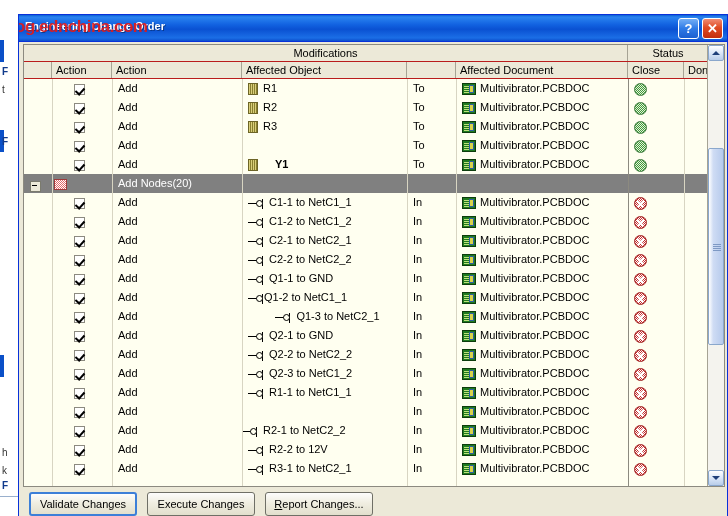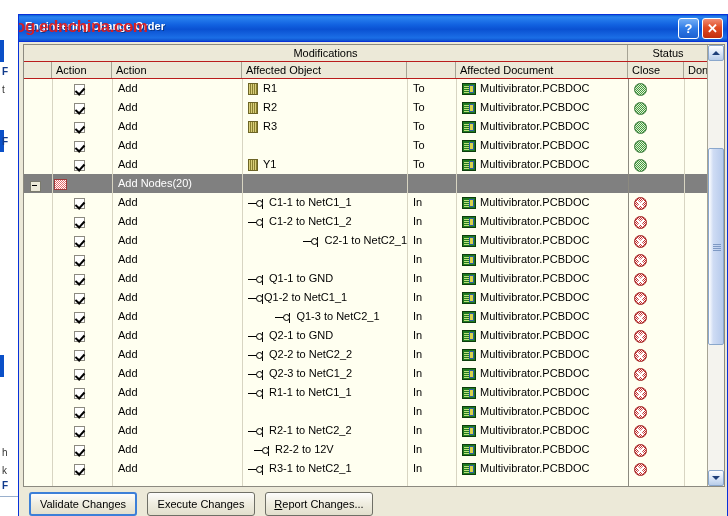--- a/index.html
+++ b/index.html
@@ -522,21 +522,21 @@
             <div class="cell" style="left: 28px; width: 60px; text-align: center;"><span class="chk" style="margin-left: -6px;"></span></div>
             <div class="cell" style="left: 88px; width: 130px; padding-left: 6px;">Add</div>
             <div class="cell" style="left: 383px; width: 49px; padding-left: 6px;">To</div>
             <div class="cell" style="left: 432px; width: 172px; padding-left: 6px;"><span class="icon ico-pcb"></span><span style="margin-left: 4px;">Multivibrator.PCBDOC</span></div>
             <div class="cell" style="left: 604px; width: 56px; padding-left: 6px;"><span class="icon status-ok"></span></div>
             <div class="cell" style="left: 660px; width: 42px;"></div>
           </div>
           <div class="row">
             <div class="cell" style="left: 28px; width: 60px; text-align: center;"><span class="chk" style="margin-left: -6px;"></span></div>
             <div class="cell" style="left: 88px; width: 130px; padding-left: 6px;">Add</div>
-            <div class="cell" style="left: 218px; width: 165px; padding-left: 6px;"><span class="icon ico-comp"></span><span style="margin-left: 5px;">Y1</span></div>
+            <div class="cell" style="left: 218px; width: 165px; padding-left: 6px;"><span class="icon ico-comp"></span><span style="margin-left: 17px; font-weight: bold;">Y1</span></div>
             <div class="cell" style="left: 383px; width: 49px; padding-left: 6px;">To</div>
             <div class="cell" style="left: 432px; width: 172px; padding-left: 6px;"><span class="icon ico-pcb"></span><span style="margin-left: 4px;">Multivibrator.PCBDOC</span></div>
             <div class="cell" style="left: 604px; width: 56px; padding-left: 6px;"><span class="icon status-ok"></span></div>
             <div class="cell" style="left: 660px; width: 42px;"></div>
           </div>
           <div class="row group">
             <div class="cell" style="left: 0px; width: 28px;"><span class="expander" style="margin-left: 6px; margin-top: 4px;"></span></div>
             <div class="cell" style="left: 28px; width: 60px;"><span class="icon ico-folder-red" style="margin-left: 2px;"></span></div>
             <div class="cell" style="left: 88px; width: 400px; padding-left: 6px;">Add Nodes(20)</div>
           </div>
@@ -554,29 +554,30 @@
             <div class="cell" style="left: 88px; width: 130px; padding-left: 6px;">Add</div>
             <div class="cell" style="left: 218px; width: 165px; padding-left: 6px;"><span class="icon ico-net" style="position: relative;"><span class="ico-net-bar"></span></span><span style="margin-left: 5px;">C1-2 to NetC1_2</span></div>
             <div class="cell" style="left: 383px; width: 49px; padding-left: 6px;">In</div>
             <div class="cell" style="left: 432px; width: 172px; padding-left: 6px;"><span class="icon ico-pcb"></span><span style="margin-left: 4px;">Multivibrator.PCBDOC</span></div>
             <div class="cell" style="left: 604px; width: 56px; padding-left: 6px;"><span class="icon status-err"></span></div>
             <div class="cell" style="left: 660px; width: 42px;"></div>
           </div>
           <div class="row">
             <div class="cell" style="left: 28px; width: 60px; text-align: center;"><span class="chk" style="margin-left: -6px;"></span></div>
             <div class="cell" style="left: 88px; width: 130px; padding-left: 6px;">Add</div>
-            <div class="cell" style="left: 218px; width: 165px; padding-left: 6px; text-align: right;"><span class="icon ico-net" style="position: relative;"><span class="ico-net-bar"></span></span><span style="margin-left: 5px;">C2-1 to NetC2_1</span></div>
-            <div class="cell" style="left: 383px; width: 49px; padding-left: 6px;">In</div>
-            <div class="cell" style="left: 432px; width: 172px; padding-left: 6px;"><span class="icon ico-pcb"></span><span style="margin-left: 4px;">Multivibrator.PCBDOC</span></div>
-            <div class="cell" style="left: 604px; width: 56px; padding-left: 6px;"><span class="icon status-err"></span></div>
-            <div class="cell" style="left: 660px; width: 42px;"></div>
-          </div>
-          <div class="row">
-            <div class="cell" style="left: 28px; width: 60px; text-align: center;"><span class="chk" style="margin-left: -6px;"></span></div>
-            <div class="cell" style="left: 88px; width: 130px; padding-left: 6px;">Add</div>
+            <div class="cell" style="left: 218px; width: 165px; padding-left: 6px;"><span class="icon ico-net" style="position: relative;"><span class="ico-net-bar"></span></span><span style="margin-left: 5px;">C2-1 to NetC2_1</span></div>
+            <div class="cell" style="left: 383px; width: 49px; padding-left: 6px;">In</div>
+            <div class="cell" style="left: 432px; width: 172px; padding-left: 6px;"><span class="icon ico-pcb"></span><span style="margin-left: 4px;">Multivibrator.PCBDOC</span></div>
+            <div class="cell" style="left: 604px; width: 56px; padding-left: 6px;"><span class="icon status-err"></span></div>
+            <div class="cell" style="left: 660px; width: 42px;"></div>
+          </div>
+          <div class="row">
+            <div class="cell" style="left: 28px; width: 60px; text-align: center;"><span class="chk" style="margin-left: -6px;"></span></div>
+            <div class="cell" style="left: 88px; width: 130px; padding-left: 6px;">Add</div>
+            <div class="cell" style="left: 218px; width: 165px; padding-left: 6px;"><span class="icon ico-net" style="position: relative;"><span class="ico-net-bar"></span></span><span style="margin-left: 5px;">C2-2 to NetC2_2</span></div>
             <div class="cell" style="left: 383px; width: 49px; padding-left: 6px;">In</div>
             <div class="cell" style="left: 432px; width: 172px; padding-left: 6px;"><span class="icon ico-pcb"></span><span style="margin-left: 4px;">Multivibrator.PCBDOC</span></div>
             <div class="cell" style="left: 604px; width: 56px; padding-left: 6px;"><span class="icon status-err"></span></div>
             <div class="cell" style="left: 660px; width: 42px;"></div>
           </div>
           <div class="row">
             <div class="cell" style="left: 28px; width: 60px; text-align: center;"><span class="chk" style="margin-left: -6px;"></span></div>
             <div class="cell" style="left: 88px; width: 130px; padding-left: 6px;">Add</div>
             <div class="cell" style="left: 218px; width: 165px; padding-left: 6px;"><span class="icon ico-net" style="position: relative;"><span class="ico-net-bar"></span></span><span style="margin-left: 5px;">Q1-1 to GND</span></div>
             <div class="cell" style="left: 383px; width: 49px; padding-left: 6px;">In</div>
@@ -642,30 +643,30 @@
             <div class="cell" style="left: 28px; width: 60px; text-align: center;"><span class="chk" style="margin-left: -6px;"></span></div>
             <div class="cell" style="left: 88px; width: 130px; padding-left: 6px;">Add</div>
             <div class="cell" style="left: 383px; width: 49px; padding-left: 6px;">In</div>
             <div class="cell" style="left: 432px; width: 172px; padding-left: 6px;"><span class="icon ico-pcb"></span><span style="margin-left: 4px;">Multivibrator.PCBDOC</span></div>
             <div class="cell" style="left: 604px; width: 56px; padding-left: 6px;"><span class="icon status-err"></span></div>
             <div class="cell" style="left: 660px; width: 42px;"></div>
           </div>
           <div class="row">
             <div class="cell" style="left: 28px; width: 60px; text-align: center;"><span class="chk" style="margin-left: -6px;"></span></div>
             <div class="cell" style="left: 88px; width: 130px; padding-left: 6px;">Add</div>
-            <div class="cell" style="left: 218px; width: 165px; padding-left: 6px;"><span class="icon ico-net" style="position: relative;"><span class="ico-net-bar"></span></span><span style="margin-left: 5px;">R2-1 to NetC2_2</span></div>
-            <div class="cell" style="left: 383px; width: 49px; padding-left: 6px;">In</div>
-            <div class="cell" style="left: 432px; width: 172px; padding-left: 6px;"><span class="icon ico-pcb"></span><span style="margin-left: 4px;">Multivibrator.PCBDOC</span></div>
-            <div class="cell" style="left: 604px; width: 56px; padding-left: 6px;"><span class="icon status-err"></span></div>
-            <div class="cell" style="left: 660px; width: 42px;"></div>
-          </div>
-          <div class="row">
-            <div class="cell" style="left: 28px; width: 60px; text-align: center;"><span class="chk" style="margin-left: -6px;"></span></div>
-            <div class="cell" style="left: 88px; width: 130px; padding-left: 6px;">Add</div>
-            <div class="cell" style="left: 218px; width: 165px; padding-left: 12px;"><span class="icon ico-net" style="position: relative;"><span class="ico-net-bar"></span></span><span style="margin-left: 5px;">R2-2 to 12V</span></div>
+            <div class="cell" style="left: 218px; width: 165px; padding-left: 0;"><span class="icon ico-net" style="position: relative;"><span class="ico-net-bar"></span></span><span style="margin-left: 5px;">R2-1 to NetC2_2</span></div>
+            <div class="cell" style="left: 383px; width: 49px; padding-left: 6px;">In</div>
+            <div class="cell" style="left: 432px; width: 172px; padding-left: 6px;"><span class="icon ico-pcb"></span><span style="margin-left: 4px;">Multivibrator.PCBDOC</span></div>
+            <div class="cell" style="left: 604px; width: 56px; padding-left: 6px;"><span class="icon status-err"></span></div>
+            <div class="cell" style="left: 660px; width: 42px;"></div>
+          </div>
+          <div class="row">
+            <div class="cell" style="left: 28px; width: 60px; text-align: center;"><span class="chk" style="margin-left: -6px;"></span></div>
+            <div class="cell" style="left: 88px; width: 130px; padding-left: 6px;">Add</div>
+            <div class="cell" style="left: 218px; width: 165px; padding-left: 6px;"><span class="icon ico-net" style="position: relative;"><span class="ico-net-bar"></span></span><span style="margin-left: 5px;">R2-2 to 12V</span></div>
             <div class="cell" style="left: 383px; width: 49px; padding-left: 6px;">In</div>
             <div class="cell" style="left: 432px; width: 172px; padding-left: 6px;"><span class="icon ico-pcb"></span><span style="margin-left: 4px;">Multivibrator.PCBDOC</span></div>
             <div class="cell" style="left: 604px; width: 56px; padding-left: 6px;"><span class="icon status-err"></span></div>
             <div class="cell" style="left: 660px; width: 42px;"></div>
           </div>
           <div class="row">
             <div class="cell" style="left: 28px; width: 60px; text-align: center;"><span class="chk" style="margin-left: -6px;"></span></div>
             <div class="cell" style="left: 88px; width: 130px; padding-left: 6px;">Add</div>
             <div class="cell" style="left: 218px; width: 165px; padding-left: 6px;"><span class="icon ico-net" style="position: relative;"><span class="ico-net-bar"></span></span><span style="margin-left: 5px;">R3-1 to NetC2_1</span></div>
             <div class="cell" style="left: 383px; width: 49px; padding-left: 6px;">In</div>

